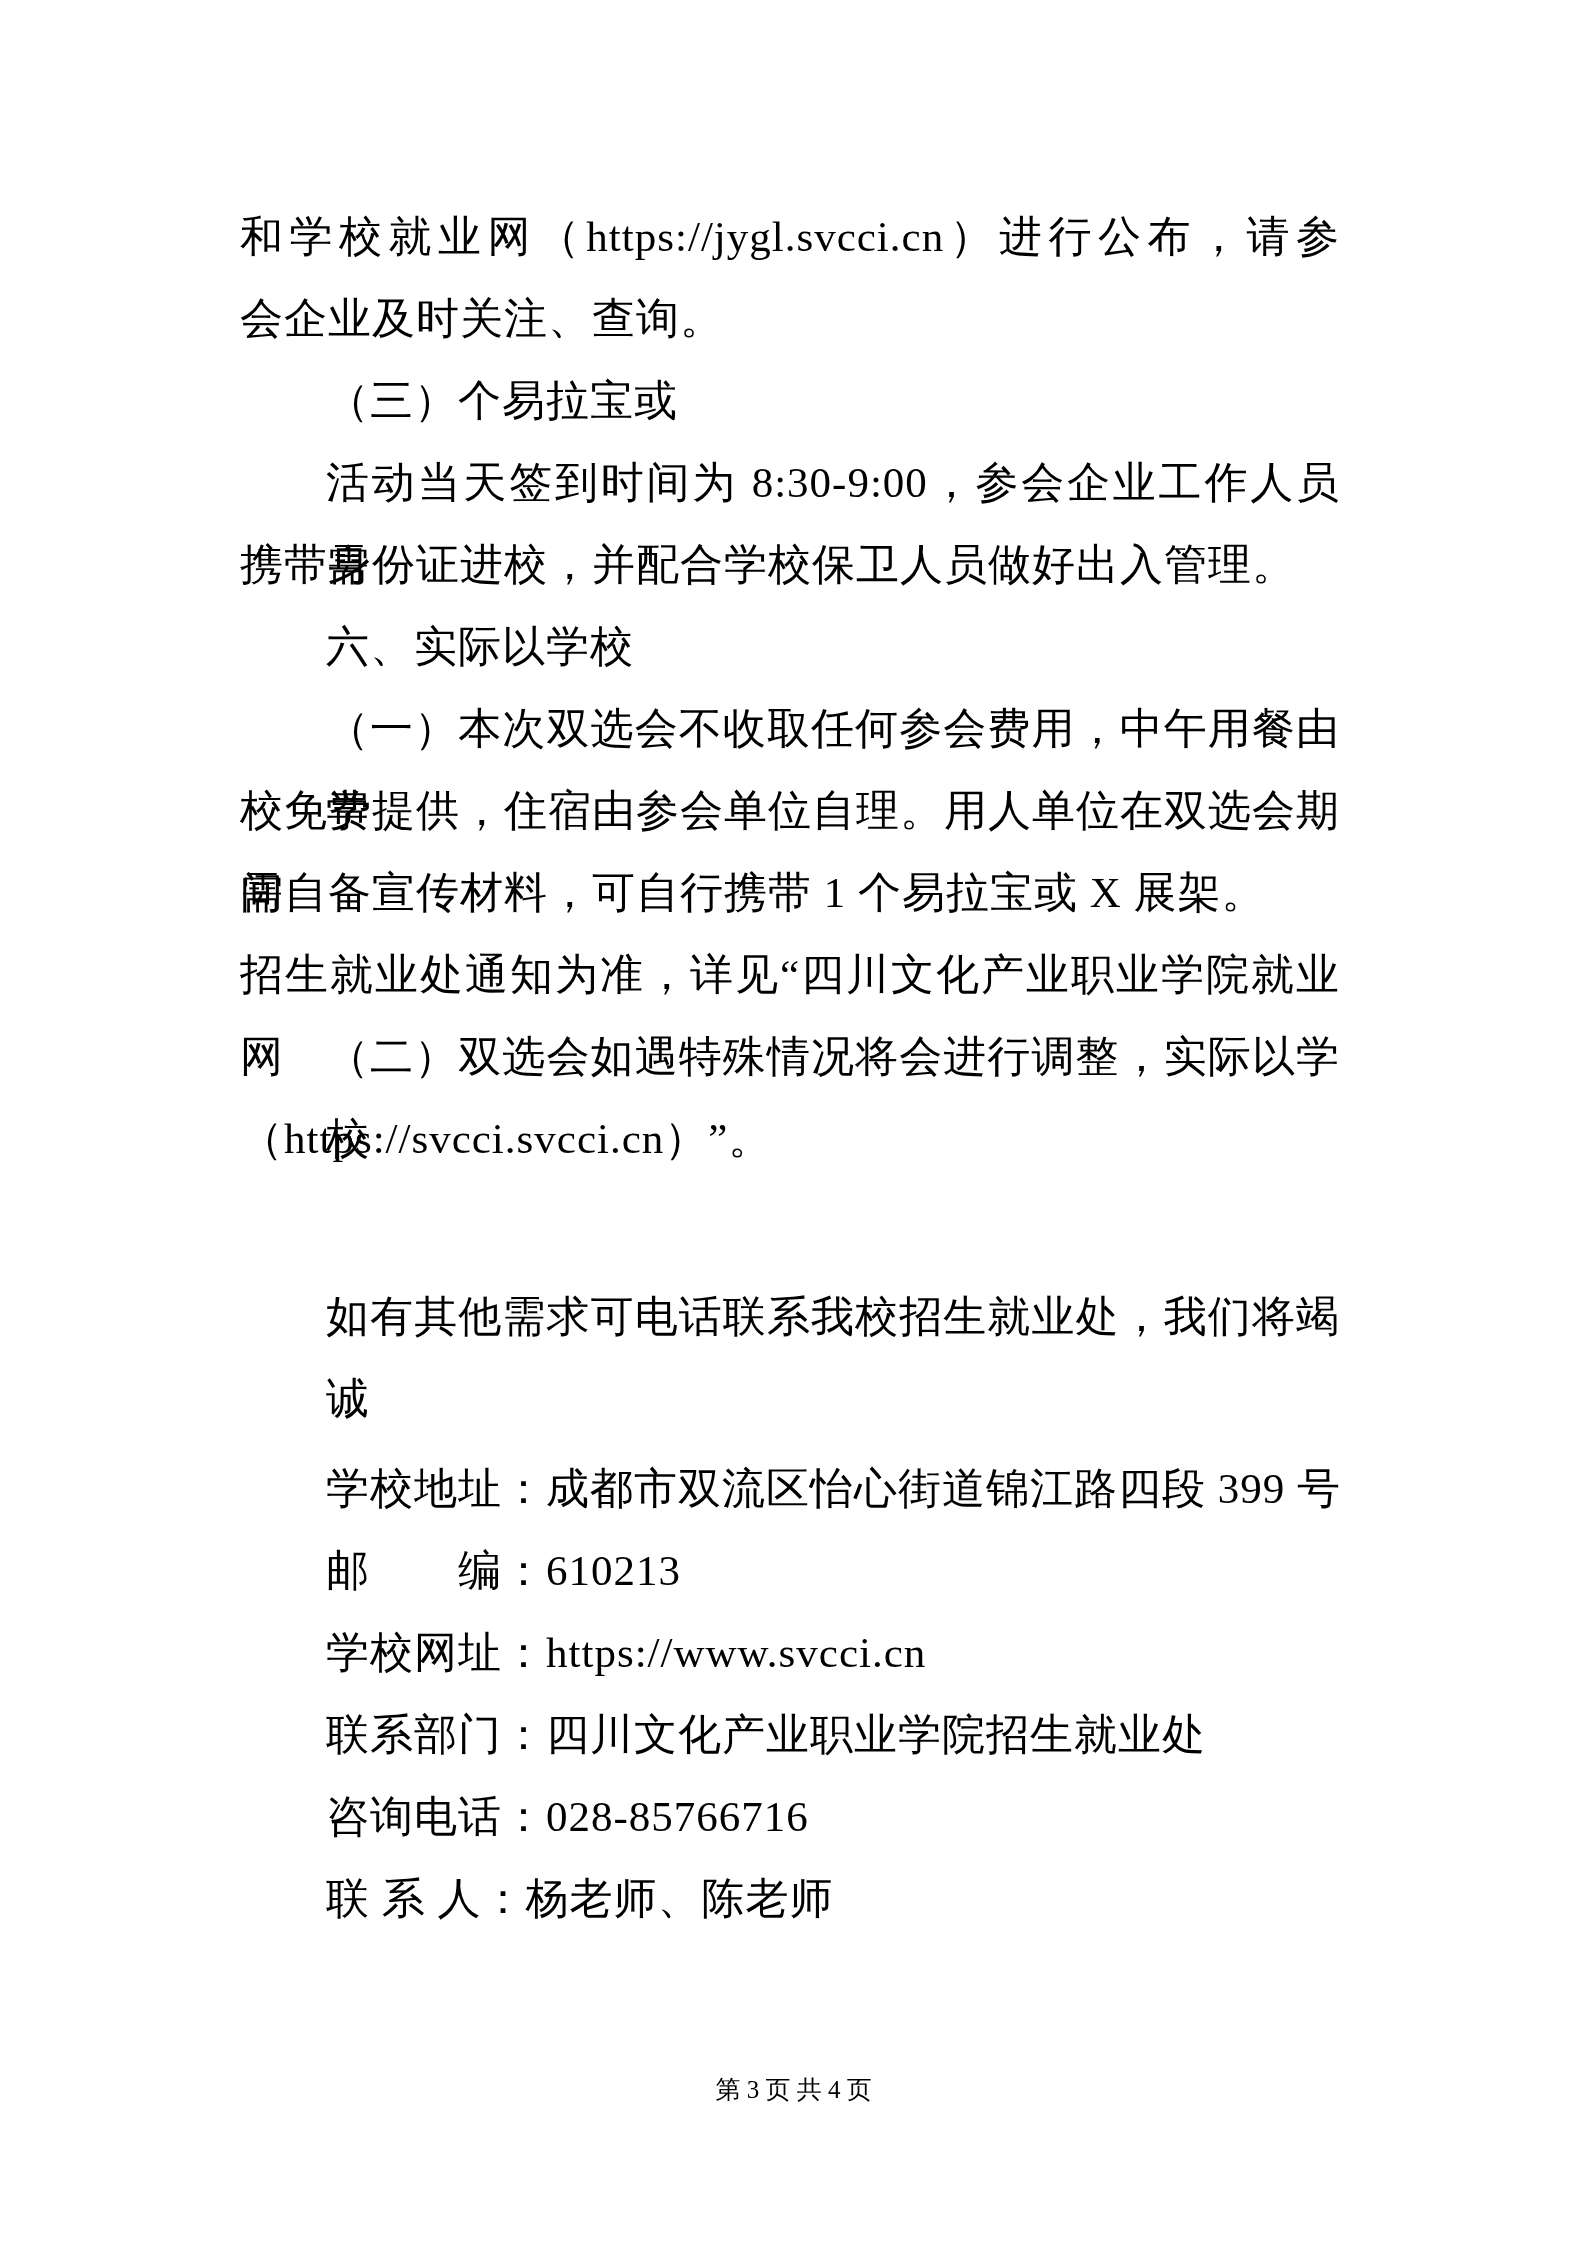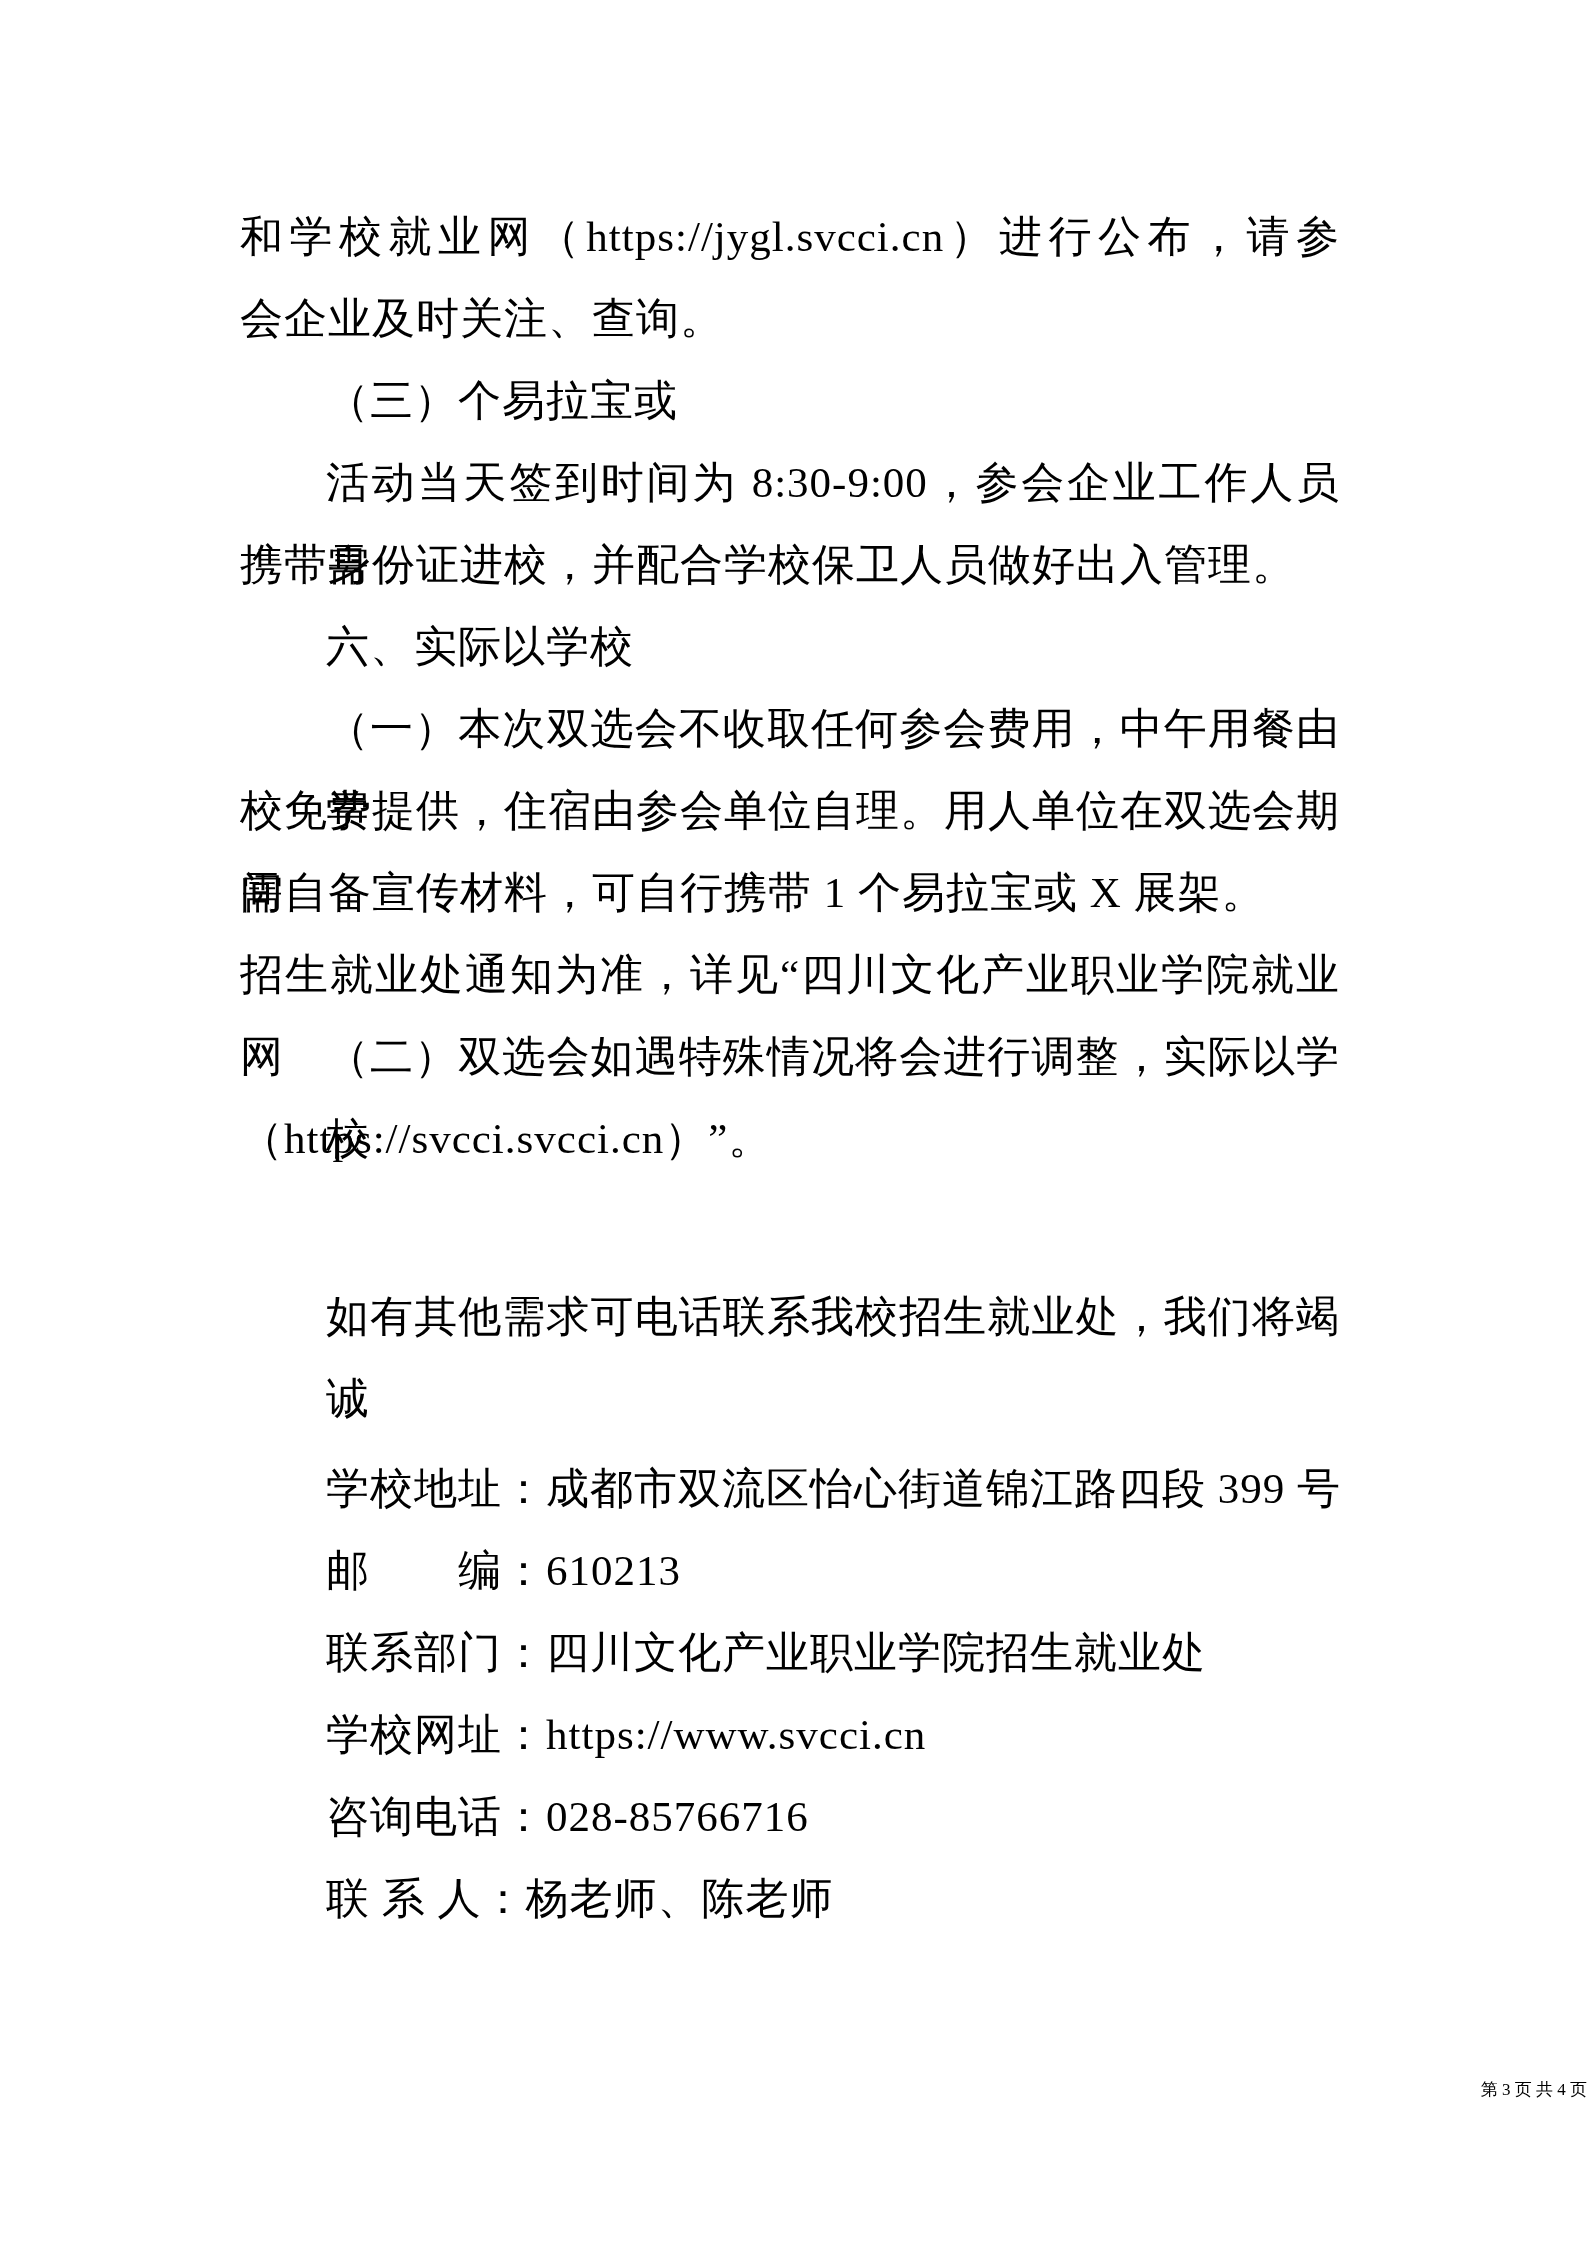--- a/index.html
+++ b/index.html
@@ -43,22 +43,22 @@
     text-align: justify;
     text-align-last: justify;
   }
   .gap-a { height: 96px; }
   .gap-b { height: 90px; }
   .footer {
     position: absolute;
     left: 0;
     top: 2070px;
     width: 1587px;
-    text-align: right;
-    font-size: 17px;
+    text-align: center;
+    font-size: 25px;
     line-height: 32px;
     color: #000000;
   }
 </style>
 </head>
 <body>
 
 <div class="page">
   <div class="content">
     <div class="line justify">和学校就业网（https://jygl.svcci.cn）进行公布，请参</div>
@@ -75,20 +75,20 @@
     <div class="line">（https://svcci.svcci.cn）”。</div>
 
     <div class="gap-a"></div>
 
     <div class="line indent justify">如有其他需求可电话联系我校招生就业处，我们将竭诚</div>
 
     <div class="gap-b"></div>
 
     <div class="line indent">学校地址：成都市双流区怡心街道锦江路四段 399 号</div>
     <div class="line indent">邮　　编：610213</div>
+    <div class="line indent">学校网址：https://www.svcci.cn</div>
     <div class="line indent">联系部门：四川文化产业职业学院招生就业处</div>
-    <div class="line indent">学校网址：https://www.svcci.cn</div>
     <div class="line indent">咨询电话：028-85766716</div>
     <div class="line indent">联 系 人：杨老师、陈老师</div>
   </div>
 
   <div class="footer">第 3 页 共 4 页</div>
 </div>
 
 </body></html>

